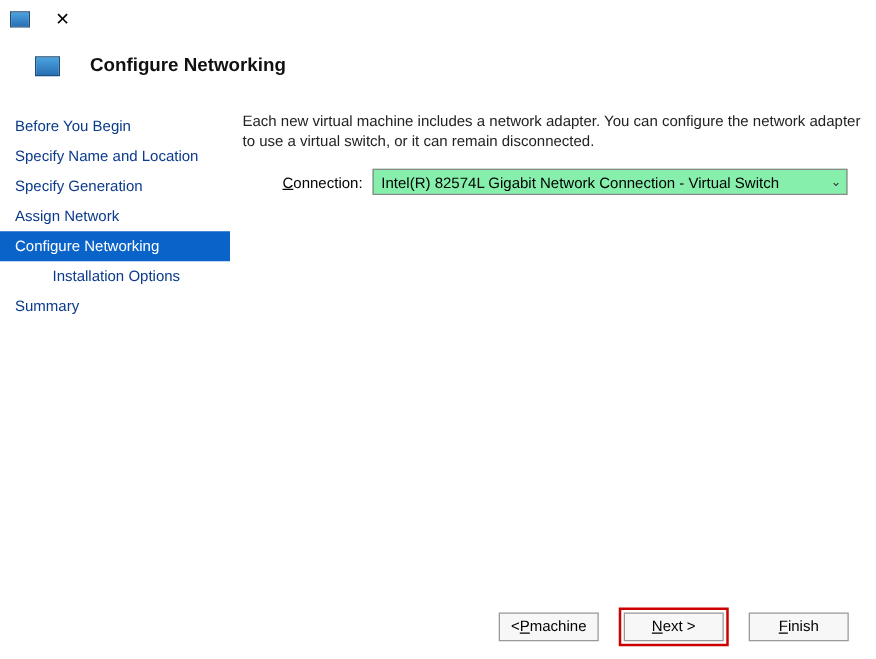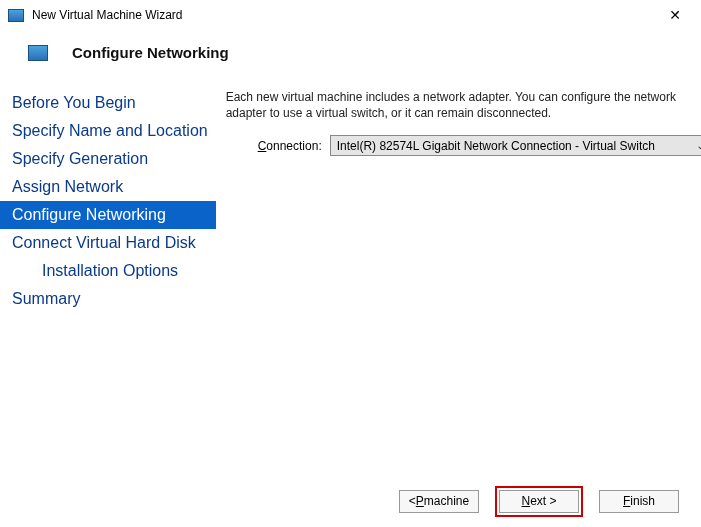--- a/index.html
+++ b/index.html
@@ -38,35 +38,35 @@
   .header h1 { margin:0; font-size: 15px; font-weight: 700; color:#111; }
   .content {
     display: flex; align-items: stretch;
     height: calc(527px - 30px - 54px - 52px);
   }
   .nav {
     flex: 0 0 184px; padding-top: 6px;
   }
   .nav-item {
     padding: 5px 8px 5px 12px;
-    font-size: 16px; color: #0a3a8a; cursor: pointer;
+    font-size: 12px; color: #0a3a8a; cursor: pointer;
     white-space: nowrap;
   }
   .nav-item.indent { padding-left: 42px; }
   .nav-item.selected { background: #0a63c9; color: #fff; }
   .main {
     flex: 1; padding: 6px 5px 0 10px;
   }
   .desc { color:#222; line-height: 1.35; margin-bottom: 14px; }
   .conn-row { display:flex; align-items:center; gap: 8px; margin-left: 32px; }
   .conn-label { color:#000; }
   .conn-label .ul { text-decoration: underline; }
   .select {
     flex: 0 0 380px; height: 21px;
-    border: 1px solid #888; background: #e5e5e5;
+    border: 1px solid #888; background: #86efac;
     display:flex; align-items:center; justify-content:space-between;
     padding: 0 4px 0 6px; font-size: 12px; cursor: pointer;
   }
   .select .chev { font-size: 10px; color:#333; }
   .footer {
     position: absolute; left:0; right:0; bottom:0;
     height: 52px; display:flex; align-items:center;
     justify-content:flex-end; gap: 16px; padding: 0 22px;
   }
   .btn {
@@ -78,39 +78,37 @@
   .btn .ul { text-decoration: underline; }
   .btn-hl {
     padding: 2px; border: 2px solid #c00; display:inline-flex;
   }
 </style>
 </head>
 <body>
 
 <div class="titlebar">
   <div class="app-icon"></div>
-  <div class="title">New Virtual Machine Wizard</div>
   <div class="close">
     <span>✕</span>
   </div>
 </div>
 
 <div class="header">
   <div class="hdr-icon"></div>
   <h1>Configure Networking</h1>
 </div>
 
 <div class="content">
   <div class="nav" id="nav">
       <div class="nav-item">Before You Begin</div>
       <div class="nav-item">Specify Name and Location</div>
       <div class="nav-item">Specify Generation</div>
       <div class="nav-item">Assign Network</div>
       <div class="nav-item selected">Configure Networking</div>
-      <div class="nav-item">Connect Virtual Hard Disk</div>
       <div class="nav-item indent">Installation Options</div>
       <div class="nav-item">Summary</div>
     </div>
   <div class="main">
     <div class="desc">Each new virtual machine includes a network adapter. You can configure the network adapter to use a virtual switch, or it can remain disconnected.</div>
     <div class="conn-row">
       <span class="conn-label"><span class="ul">C</span><span>onnection:</span></span>
       <div class="select">
         <span>Intel(R) 82574L Gigabit Network Connection - Virtual Switch</span>
         <span class="chev">⌄</span>

